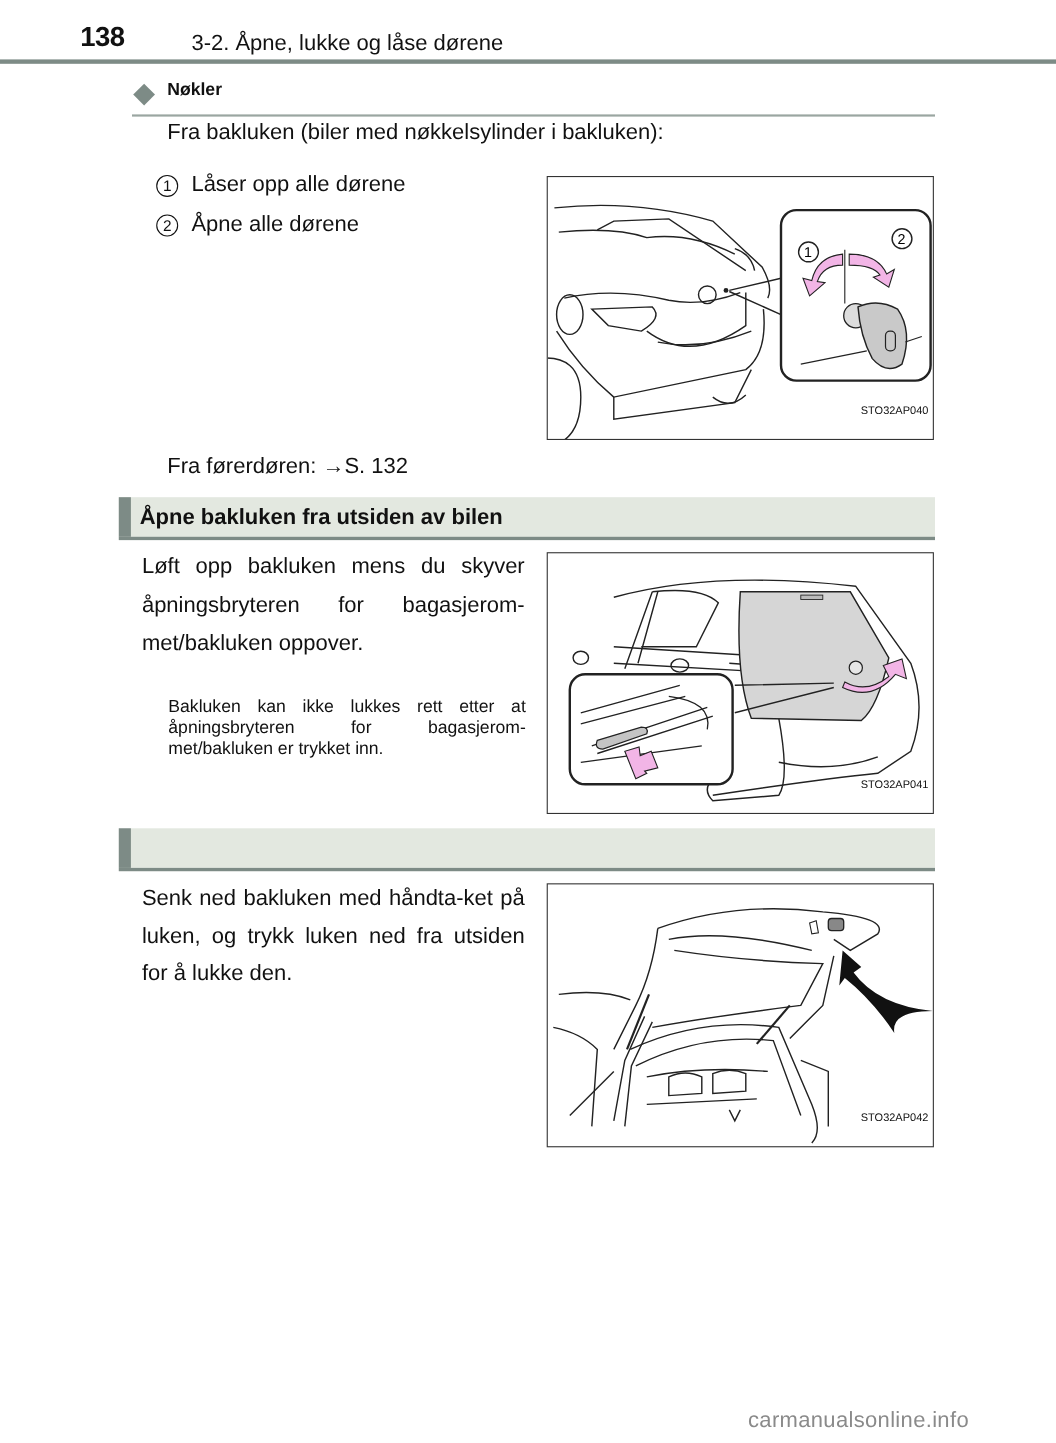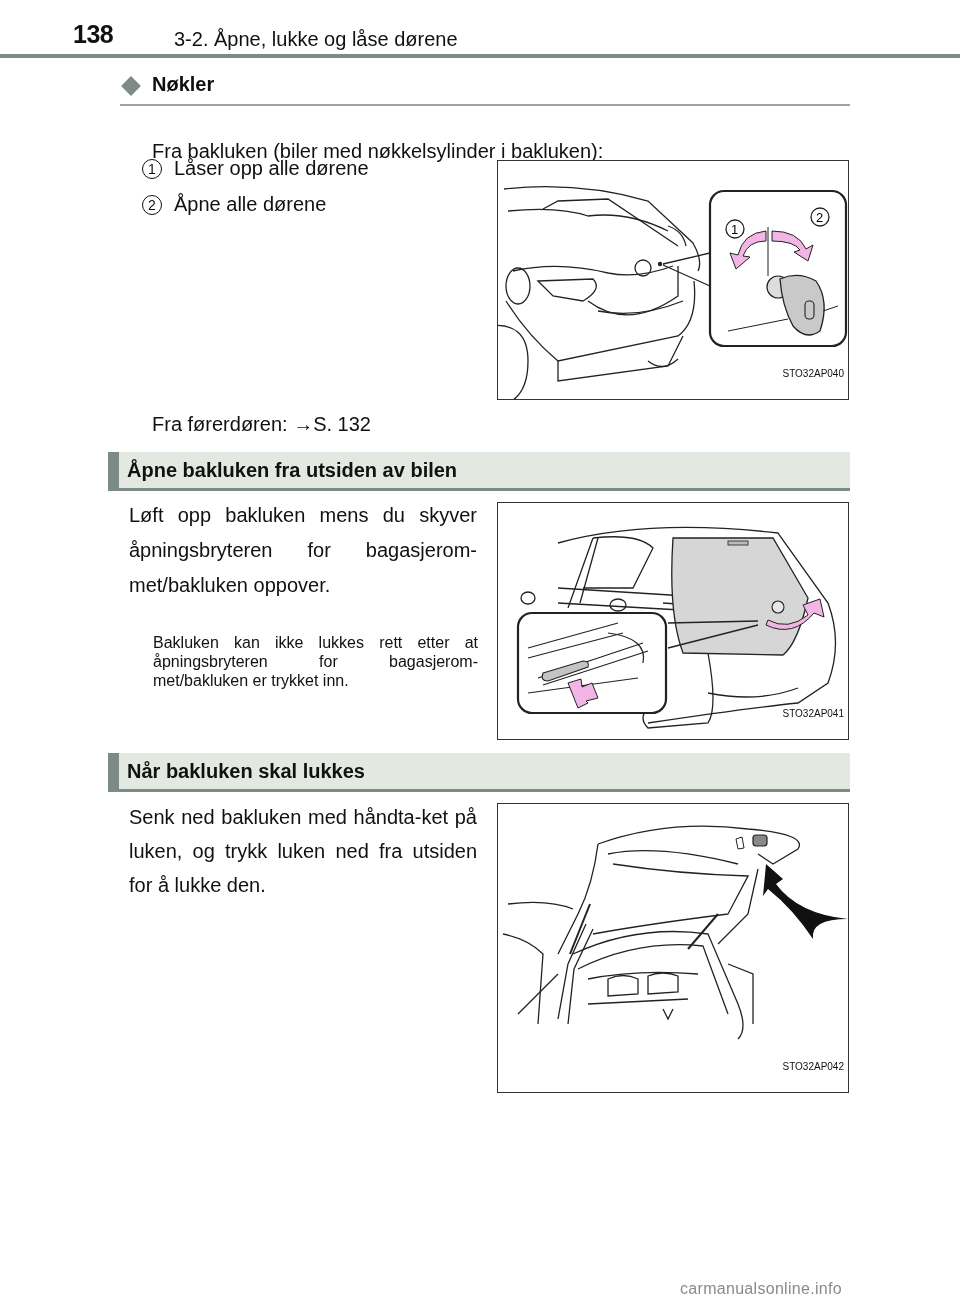--- a/index.html
+++ b/index.html
@@ -3,54 +3,54 @@
 <meta charset="utf-8">
 <style>
   html, body { margin: 0; padding: 0; background: #ffffff; }
   body { width: 960px; height: 1312px; position: relative; overflow: hidden;
          font-family: "Liberation Sans", sans-serif; color: #111; }
   .page-number { position: absolute; left: 73px; top: 20px; font-size: 25px; font-weight: bold; letter-spacing: -0.5px; }
   .running-head { position: absolute; left: 174px; top: 28px; font-size: 20px; }
   .header-rule { position: absolute; left: 0; top: 54px; width: 960px; height: 4px; background: #7d8b86; }
 
   .diamond { position: absolute; left: 124px; top: 79px; width: 14px; height: 14px; background: #7d8b86; transform: rotate(45deg); }
-  .sub-heading { position: absolute; left: 152px; top: 73px; font-size: 20px; font-weight: bold; }
+  .sub-heading { position: absolute; left: 152px; top: 73px; font-size: 16px; font-weight: bold; }
   .sub-rule { position: absolute; left: 120px; top: 104px; width: 730px; height: 2px; background: #9aa6a1; }
 
   .body-text { position: absolute; font-size: 20px; line-height: 36px; }
   .item { position: absolute; left: 142px; font-size: 20px; display: flex; align-items: center; }
   .circle-num { display: inline-flex; width: 20px; height: 20px; border: 1.5px solid #111; border-radius: 50%;
                 align-items: center; justify-content: center; font-size: 14px; margin-right: 12px; box-sizing: border-box; }
 
   .section-header { position: absolute; left: 108px; width: 742px; height: 36px; background: #e3e8e0;
                     border-bottom: 3px solid #7d8b86; box-sizing: content-box; }
   .section-header .accent { position: absolute; left: 0; top: 0; width: 11px; height: 100%; background: #7d8b86; }
   .section-header .title { position: absolute; left: 19px; top: 7px; font-size: 20px; font-weight: bold; }
 
   .just { text-align: justify; text-align-last: left; }
   .note { position: absolute; left: 153px; width: 325px; font-size: 16px; line-height: 19px; }
 
   .figure { position: absolute; left: 497px; width: 352px; border: 1.5px solid #333; background: #fff; box-sizing: border-box; overflow: hidden; }
   .figure svg { position: absolute; left: 0; top: 0; }
   .fig-code { position: absolute; right: 4px; bottom: 20px; font-size: 10px; }
 
-  .watermark { position: absolute; left: 680px; top: 1280px; font-size: 16px; color: #8a8a8a; letter-spacing: 0.3px; }
+  .watermark { position: absolute; left: 680px; top: 1280px; font-size: 20px; color: #8a8a8a; letter-spacing: 0.3px; }
 </style>
 </head>
 <body>
 
 <div class="page-number">138</div>
 <div class="running-head">3-2. Åpne, lukke og låse dørene</div>
 <div class="header-rule"></div>
 
 <div class="diamond"></div>
 <div class="sub-heading">Nøkler</div>
 <div class="sub-rule"></div>
 
-<div class="body-text" style="left:152px; top:133px;">Fra bakluken (biler med nøkkelsylinder i bakluken):</div>
+<div class="body-text" style="left:152px; top:102px;">Fra bakluken (biler med nøkkelsylinder i bakluken):</div>
 
 <div class="item" style="top:157px;">
   <span class="circle-num">1</span>
   <span>Låser opp alle dørene</span>
 </div>
 <div class="item" style="top:193px;">
   <span class="circle-num">2</span>
   <span>Åpne alle dørene</span>
 </div>
 
@@ -128,26 +128,25 @@
       <path d="M30,190 L140,175"></path>
     </g>
     <path d="M45,170 L85,158 Q92,158 90,164 L50,178 Q42,178 45,170 Z" fill="#c4c4c4" stroke="#222" stroke-width="1.1"></path>
     <path d="M70,180 L80,205 L90,200 L88,198 L100,195 L94,180 L84,184 L83,176 Z" fill="#f2b5e6" stroke="#222" stroke-width="1"></path>
   </svg>
   <div class="fig-code">STO32AP041</div>
 </div>
 
 <div class="section-header" style="top:753px;">
   <div class="accent"></div>
-  <div class="title">Når bakluken skal lukkes</div>
 </div>
 
 <div class="body-text just" style="left:129px; top:800px; width:348px; line-height:34px;">Senk ned bakluken med håndta-ket på luken, og trykk luken ned fra utsiden for å lukke den.</div>
 
-<div class="figure" style="top:803px; height:290px;">
+<div class="figure" style="top:803px; height:240px;">
   <svg width="352" height="240" viewBox="0 0 352 240">
     <g fill="none" stroke="#222" stroke-width="1.3">
       <path d="M100,40 Q170,15 250,25 Q310,30 300,45 L275,60 L260,50"></path>
       <path d="M100,40 Q95,80 80,110 L65,140 L60,150"></path>
       <path d="M110,50 Q160,40 240,60"></path>
       <path d="M115,60 Q180,70 250,72 L230,110 Q150,120 95,130"></path>
       <path d="M260,65 L250,110 L220,140"></path>
       <path d="M88,120 L70,160 L60,215"></path>
       <path d="M95,125 L76,165 L70,220"></path>
       <path d="M10,100 Q50,95 75,105"></path>

